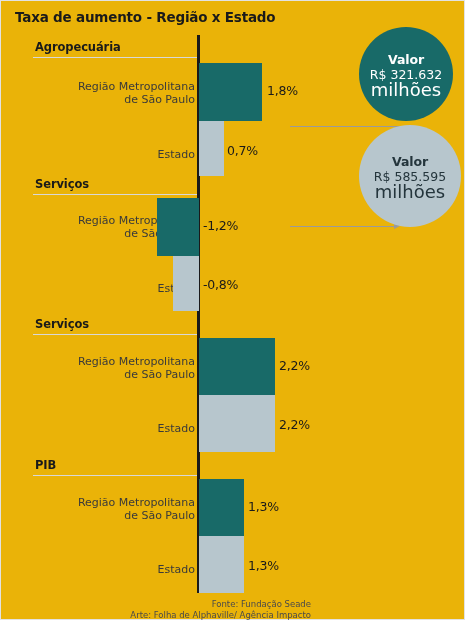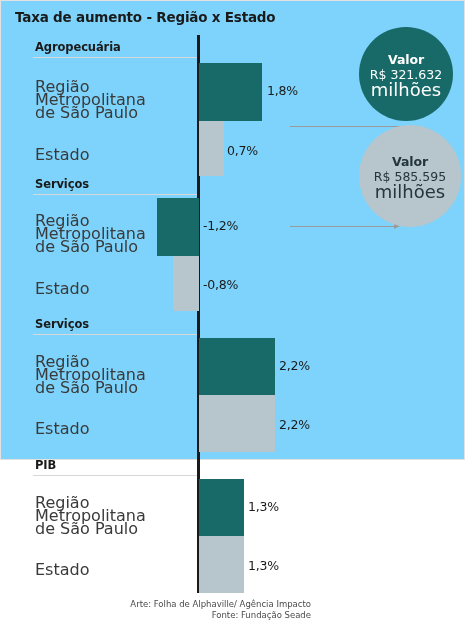--- a/index.html
+++ b/index.html
@@ -10,22 +10,22 @@
   body {
     width: 465px;
     height: 640px;
     font-family: "DejaVu Sans", "Liberation Sans", sans-serif;
     color: #231f20;
     overflow: hidden;
   }
   #infographic {
     position: relative;
     width: 465px;
-    height: 460px;
-    background: #7dd3fc;
+    height: 620px;
+    background: #eab308;
     box-sizing: border-box;
     border: 1px solid #e2e2e2;
   }
   
   #chart-title {
     position: absolute;
     left: 14px;
     top: 8px;
     font-size: 13.5px;
     font-weight: bold;
@@ -75,21 +75,22 @@
   }
   .row {
     position: absolute;
     left: 0;
     width: 465px;
   }
   .row-label {
     position: absolute;
     right: 283px;       
     width: 160px;
-    font-size: 16px;
+    text-align: right;
+    font-size: 11px;
     line-height: 13px;
     color: #3a3a3a;
   }
   .bar {
     position: absolute;
     top: 0;
   }
   .bar.teal  { background: #186a68; }
   .bar.light { background: #b7c6cd; }
   .bar-value {
@@ -256,17 +257,17 @@
 
     <div class="callout light" style="left:346px;top:94px;width:102px;height:102px;">
       <div class="callout-title">Valor</div>
       <div class="callout-value">R$ 585.595</div>
       <div class="callout-unit">milhões</div>
     </div>
 
   </div>
 
   <div id="footer">
+    <div>Fonte: Fundação Seade</div>
     <div>Arte: Folha de Alphaville/ Agência Impacto</div>
-    <div>Fonte: Fundação Seade</div>
   </div>
 
 </div>
 
 </body></html>

